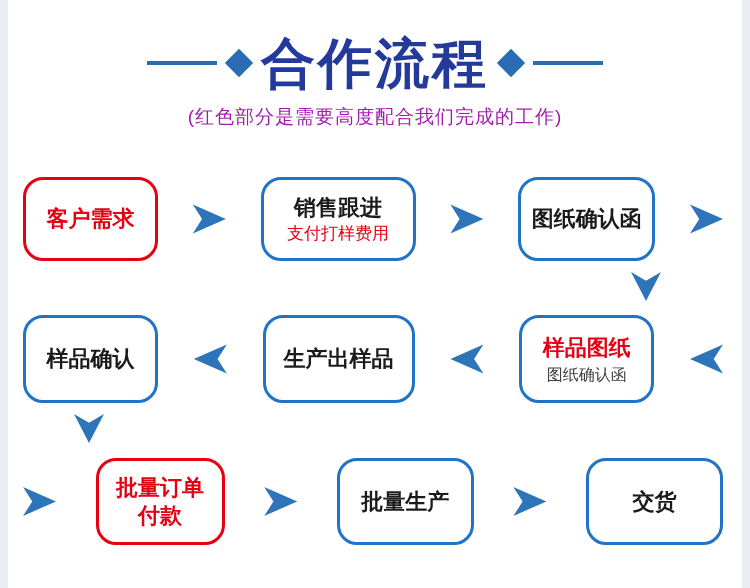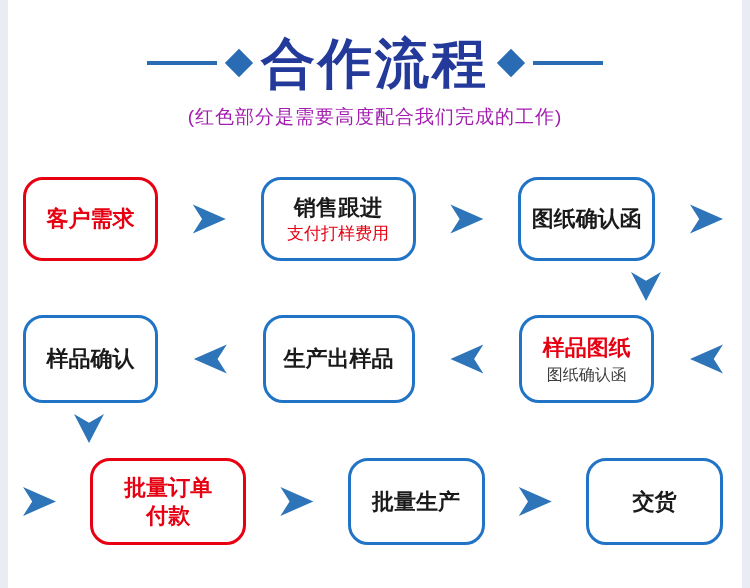--- a/index.html
+++ b/index.html
@@ -72,21 +72,21 @@
     font-size:22px; font-weight:bold; line-height:1.25;
     color:#1a1a1a; text-align:center;
     white-space:pre-line;
   }
   .box-title.red { color:var(--red,#e60012); }
   .box-sub { line-height:1.2; text-align:center; }
   .box-sub.red  { font-size:17px; color:var(--red,#e60012); }
   .box-sub.gray { font-size:16px; color:#3d3d3d; }
 
   .w135{width:135px} .w137{width:137px} .w152{width:152px} .w153{width:153px}
-  .w154{width:154px} .w155{width:155px} .w156{width:156px}
+  .w154{width:154px} .w155{width:155px} .w156{width:129px}
 
   
   .arrow {
     width:33px; height:30px; flex:none;
     background:var(--arrow_blue,#2e74b9);
   }
   .arrow.right { clip-path:polygon(0 2%, 100% 50%, 0 98%, 28% 50%); }
   .arrow.left  { clip-path:polygon(100% 2%, 0 50%, 100% 98%, 72% 50%); }
   .arrow.down  {
     position:absolute; width:30px; height:29px;

